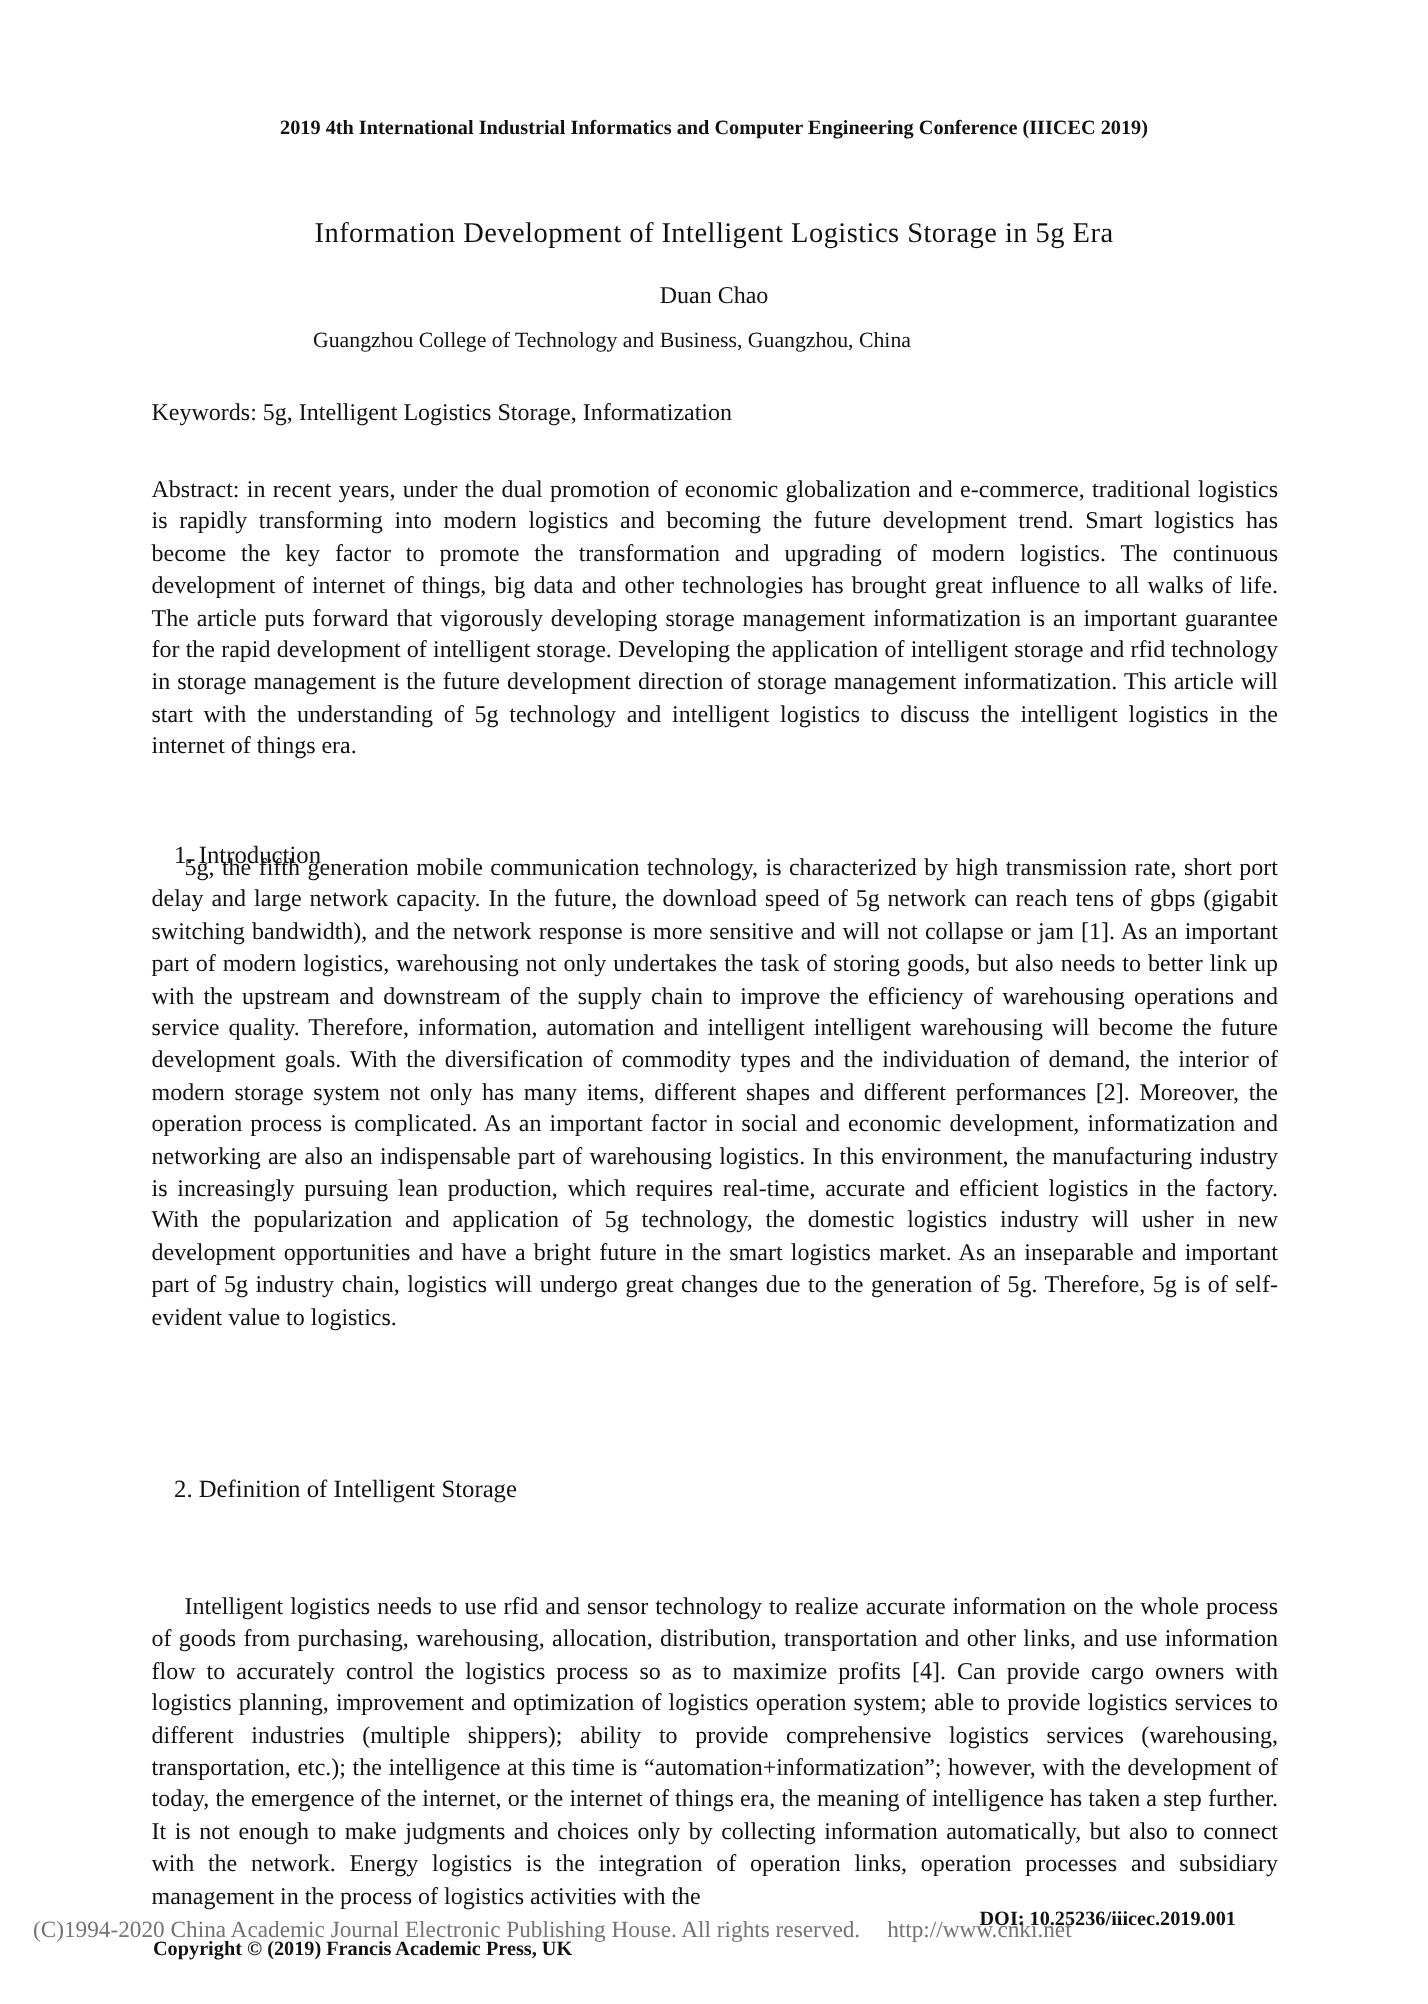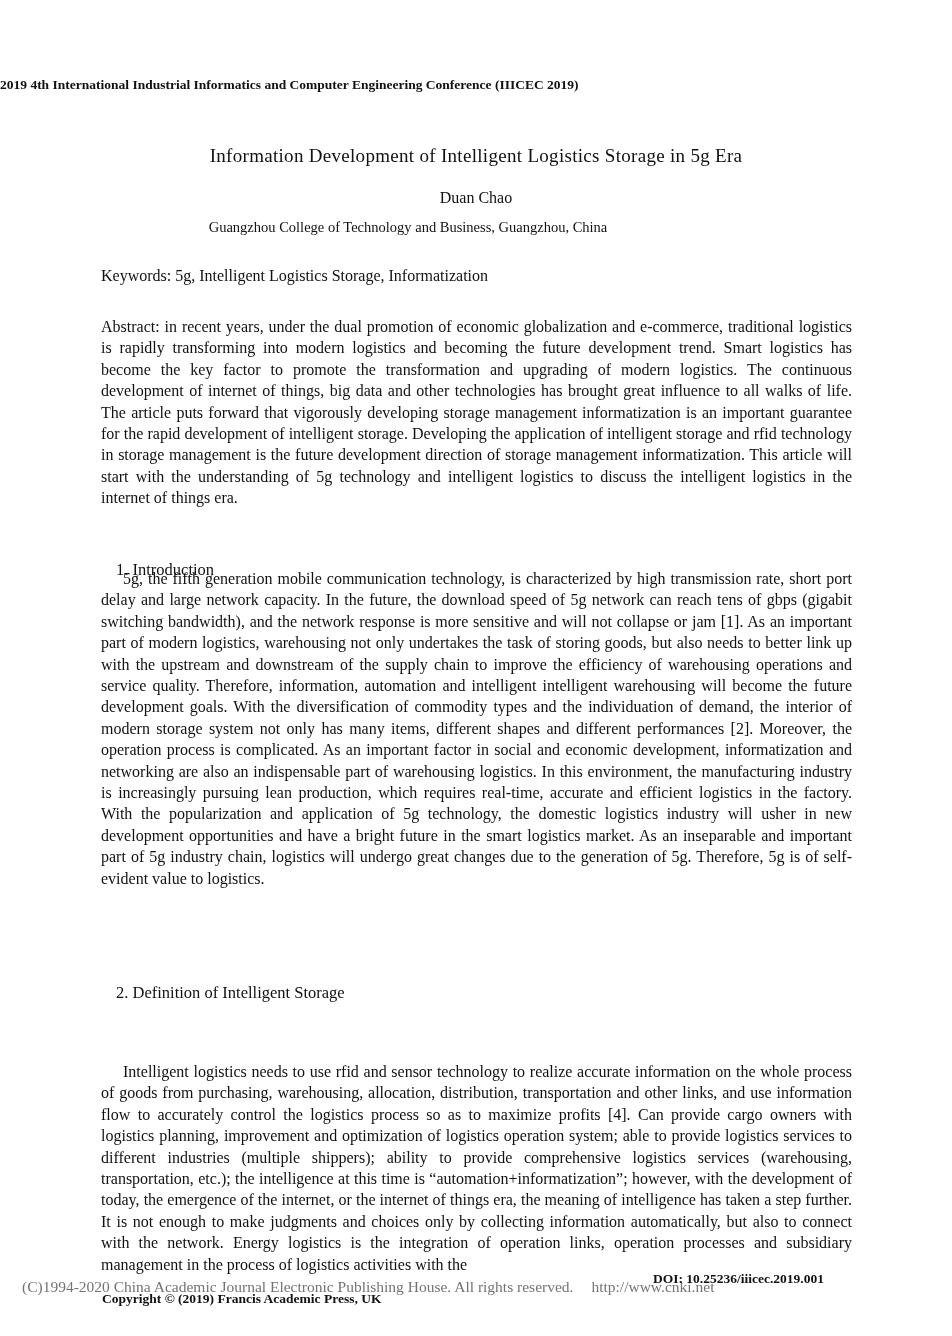--- a/index.html
+++ b/index.html
@@ -1,19 +1,19 @@
 <!DOCTYPE html>
 <html><head>
 <meta charset="utf-8">
 <style>
   html, body { margin: 0; padding: 0; background: #ffffff; }
   body { width: 952px; height: 1336px; position: relative; overflow: hidden;
          font-family: "Liberation Serif", serif; color: #111; }
   .abs { position: absolute; }
-  .conf { top: 77px; left: 0; width: 952px; font-weight: bold; font-size: 13.5px; }
+  .conf { top: 77px; left: 0; width: 952px; text-align: center; font-weight: bold; font-size: 13.5px; }
   .title { top: 145px; left: 0; width: 952px; text-align: center; font-size: 19px; letter-spacing: 0.3px; }
   .author { top: 189px; left: 0; width: 952px; text-align: center; font-size: 16px; }
   .affil { top: 219px; left: 0; width: 816px; text-align: center; font-size: 14.5px; }
   .keywords { top: 267px; left: 101px; width: 751px; font-size: 16px; }
   .para { left: 101px; width: 751px; font-size: 16px; line-height: 21.4px; text-align: justify; }
   .abstract { top: 316px; }
   .h1 { left: 116px; font-size: 16.5px; }
   .intro-h { top: 560px; }
   .intro-p { top: 568px; text-indent: 22px; }
   .def-h { top: 983px; }

